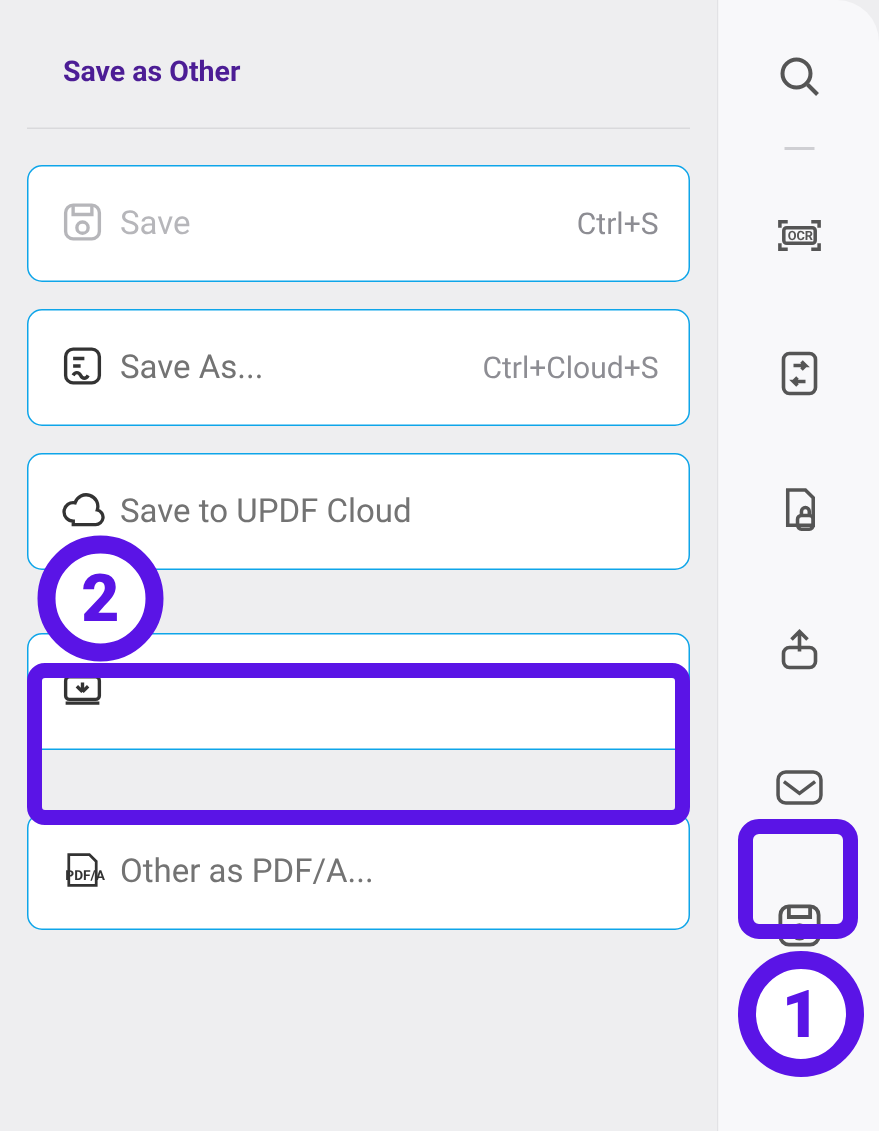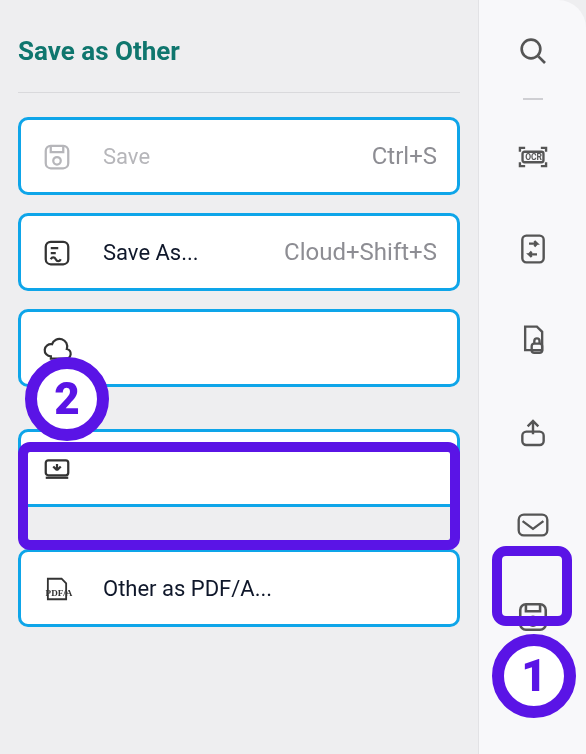--- a/index.html
+++ b/index.html
@@ -13,61 +13,61 @@
   }
   .main-panel {
     position: absolute;
     left: 0;
     top: 0;
     width: 478px;
     height: 754px;
     padding: 36px 18px 0 18px;
   }
   .panel-title {
-    font-size: 26px;
+    font-size: 19px;
     font-weight: 700;
-    color: #0f766e;
+    color: #4c1d95;
     margin-bottom: 26px;
+    margin-left: 24px;
   }
   .sep {
     height: 1px;
     background: #d9d9dc;
     margin-bottom: 24px;
   }
   .item {
     background: #fff;
-    border: 3px solid #0ea5e9;
+    border: 1px solid #0ea5e9;
     border-radius: 10px;
     height: 78px;
     display: flex;
     align-items: center;
     padding: 0 20px;
     margin-bottom: 18px;
     font-size: 22px;
     color: #333;
     cursor: pointer;
   }
   .item .icon {
     width: 32px;
     height: 32px;
     display: flex;
-    align-items: flex-end;
+    align-items: flex-start;
     justify-content: center;
-    margin-right: 30px;
+    margin-right: 9px;
     flex: 0 0 32px;
-    font-family: Liberation Serif, serif;
   }
   .item .label {
     flex: 1 1 auto;
-    color: #0f172a;
+    color: #737373;
   }
   .item.muted .label { color: #b6b6ba; }
   .item .shortcut {
     color: #8d8d93;
-    font-size: 24px;
+    font-size: 20px;
   }
   .gap { height: 24px; }
 
   
   .sidebar {
     position: absolute;
     right: 0;
     top: 0;
     width: 108px;
     height: 754px;
@@ -146,29 +146,30 @@
 
   <div class="item">
     <span class="icon">
       <svg width="30" height="30" viewBox="0 0 24 24" fill="none" stroke="#333" stroke-width="1.8">
         <rect x="3" y="3" width="18" height="18" rx="4"></rect>
         <path d="M7 8h6M7 12h4"></path>
         <path d="M7 17c1-2 3-2 4 0s3 2 4 0"></path>
       </svg>
     </span>
     <span class="label">Save As...</span>
-    <span class="shortcut">Cloud+Shift+S</span>
+    <span class="shortcut">Ctrl+Cloud+S</span>
   </div>
 
   <div class="item">
     <span class="icon">
       <svg width="32" height="30" viewBox="0 0 26 20" fill="none" stroke="#333" stroke-width="1.8">
         <path d="M8 16a5 5 0 1 1 1-9.9A6 6 0 0 1 21 10a4 4 0 0 1-1 7.9H8z"></path>
       </svg>
     </span>
+    <span class="label">Save to UPDF Cloud</span>
   </div>
 
   <div class="gap"></div>
 
 
   <div class="item">
     <span class="icon">
       <svg width="30" height="30" viewBox="0 0 24 24" fill="none" stroke="#333" stroke-width="1.8">
         <rect x="3" y="5" width="18" height="12" rx="2"></rect>
         <path d="M3 19h18"></path>

